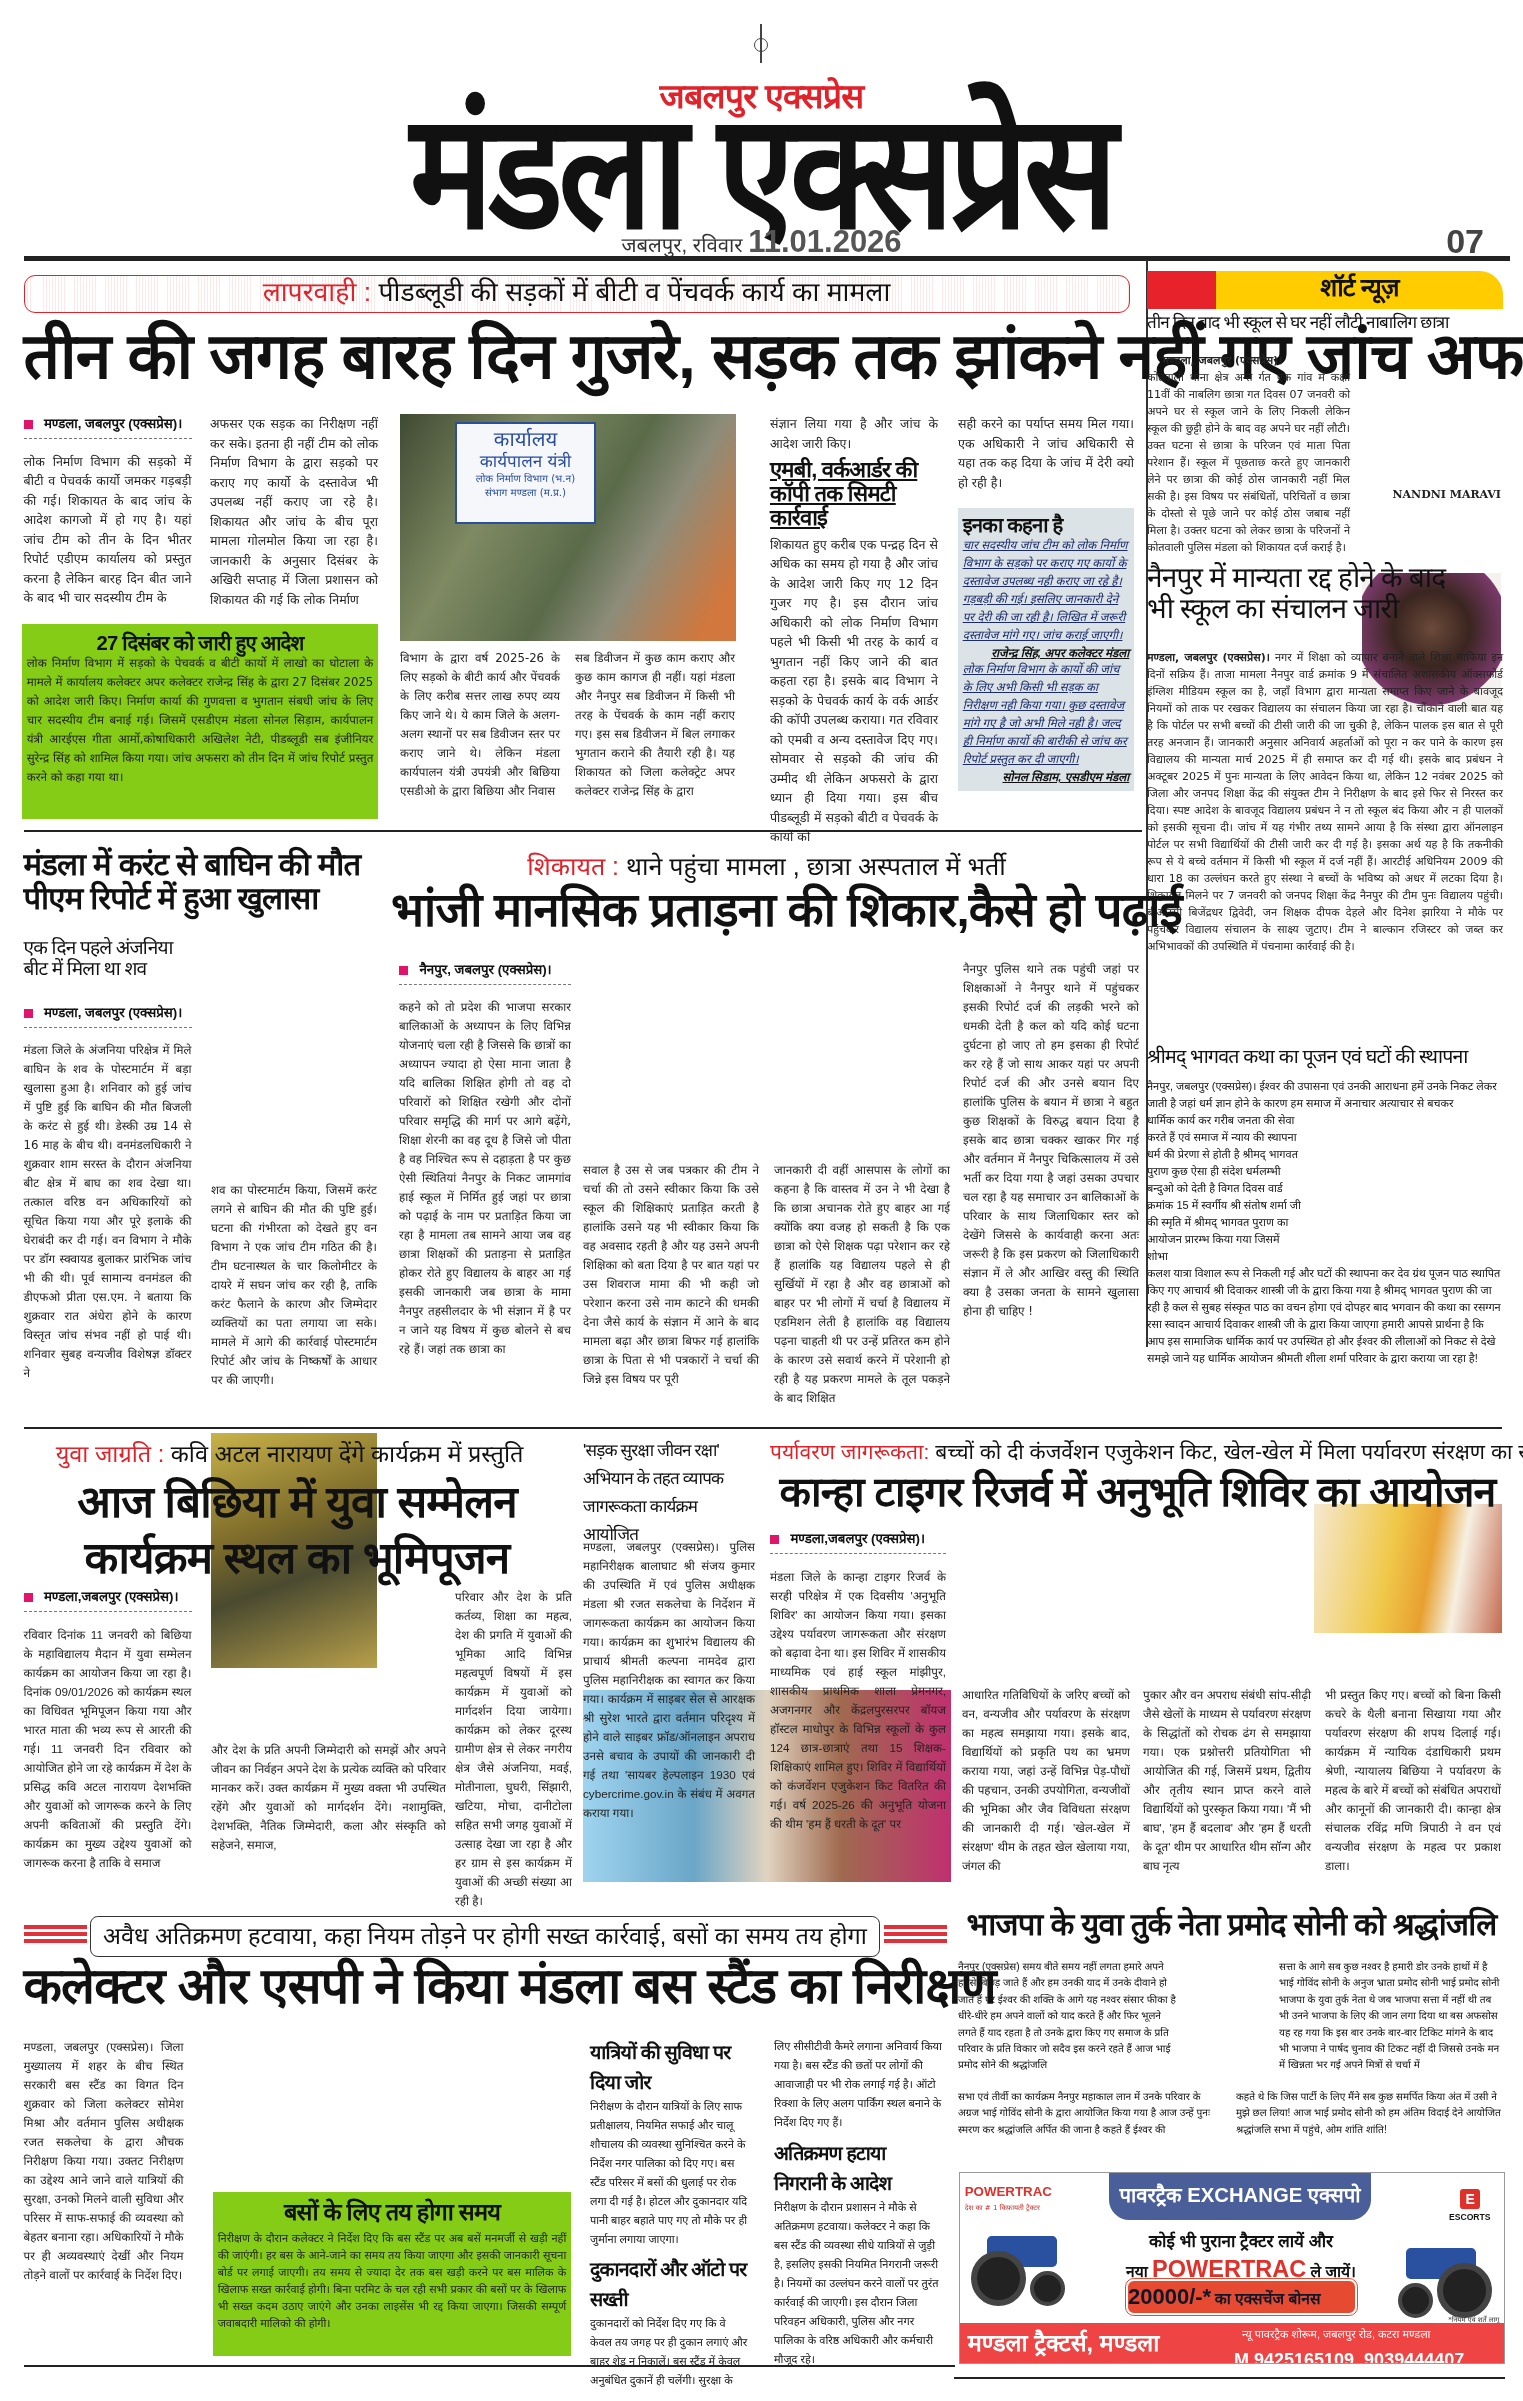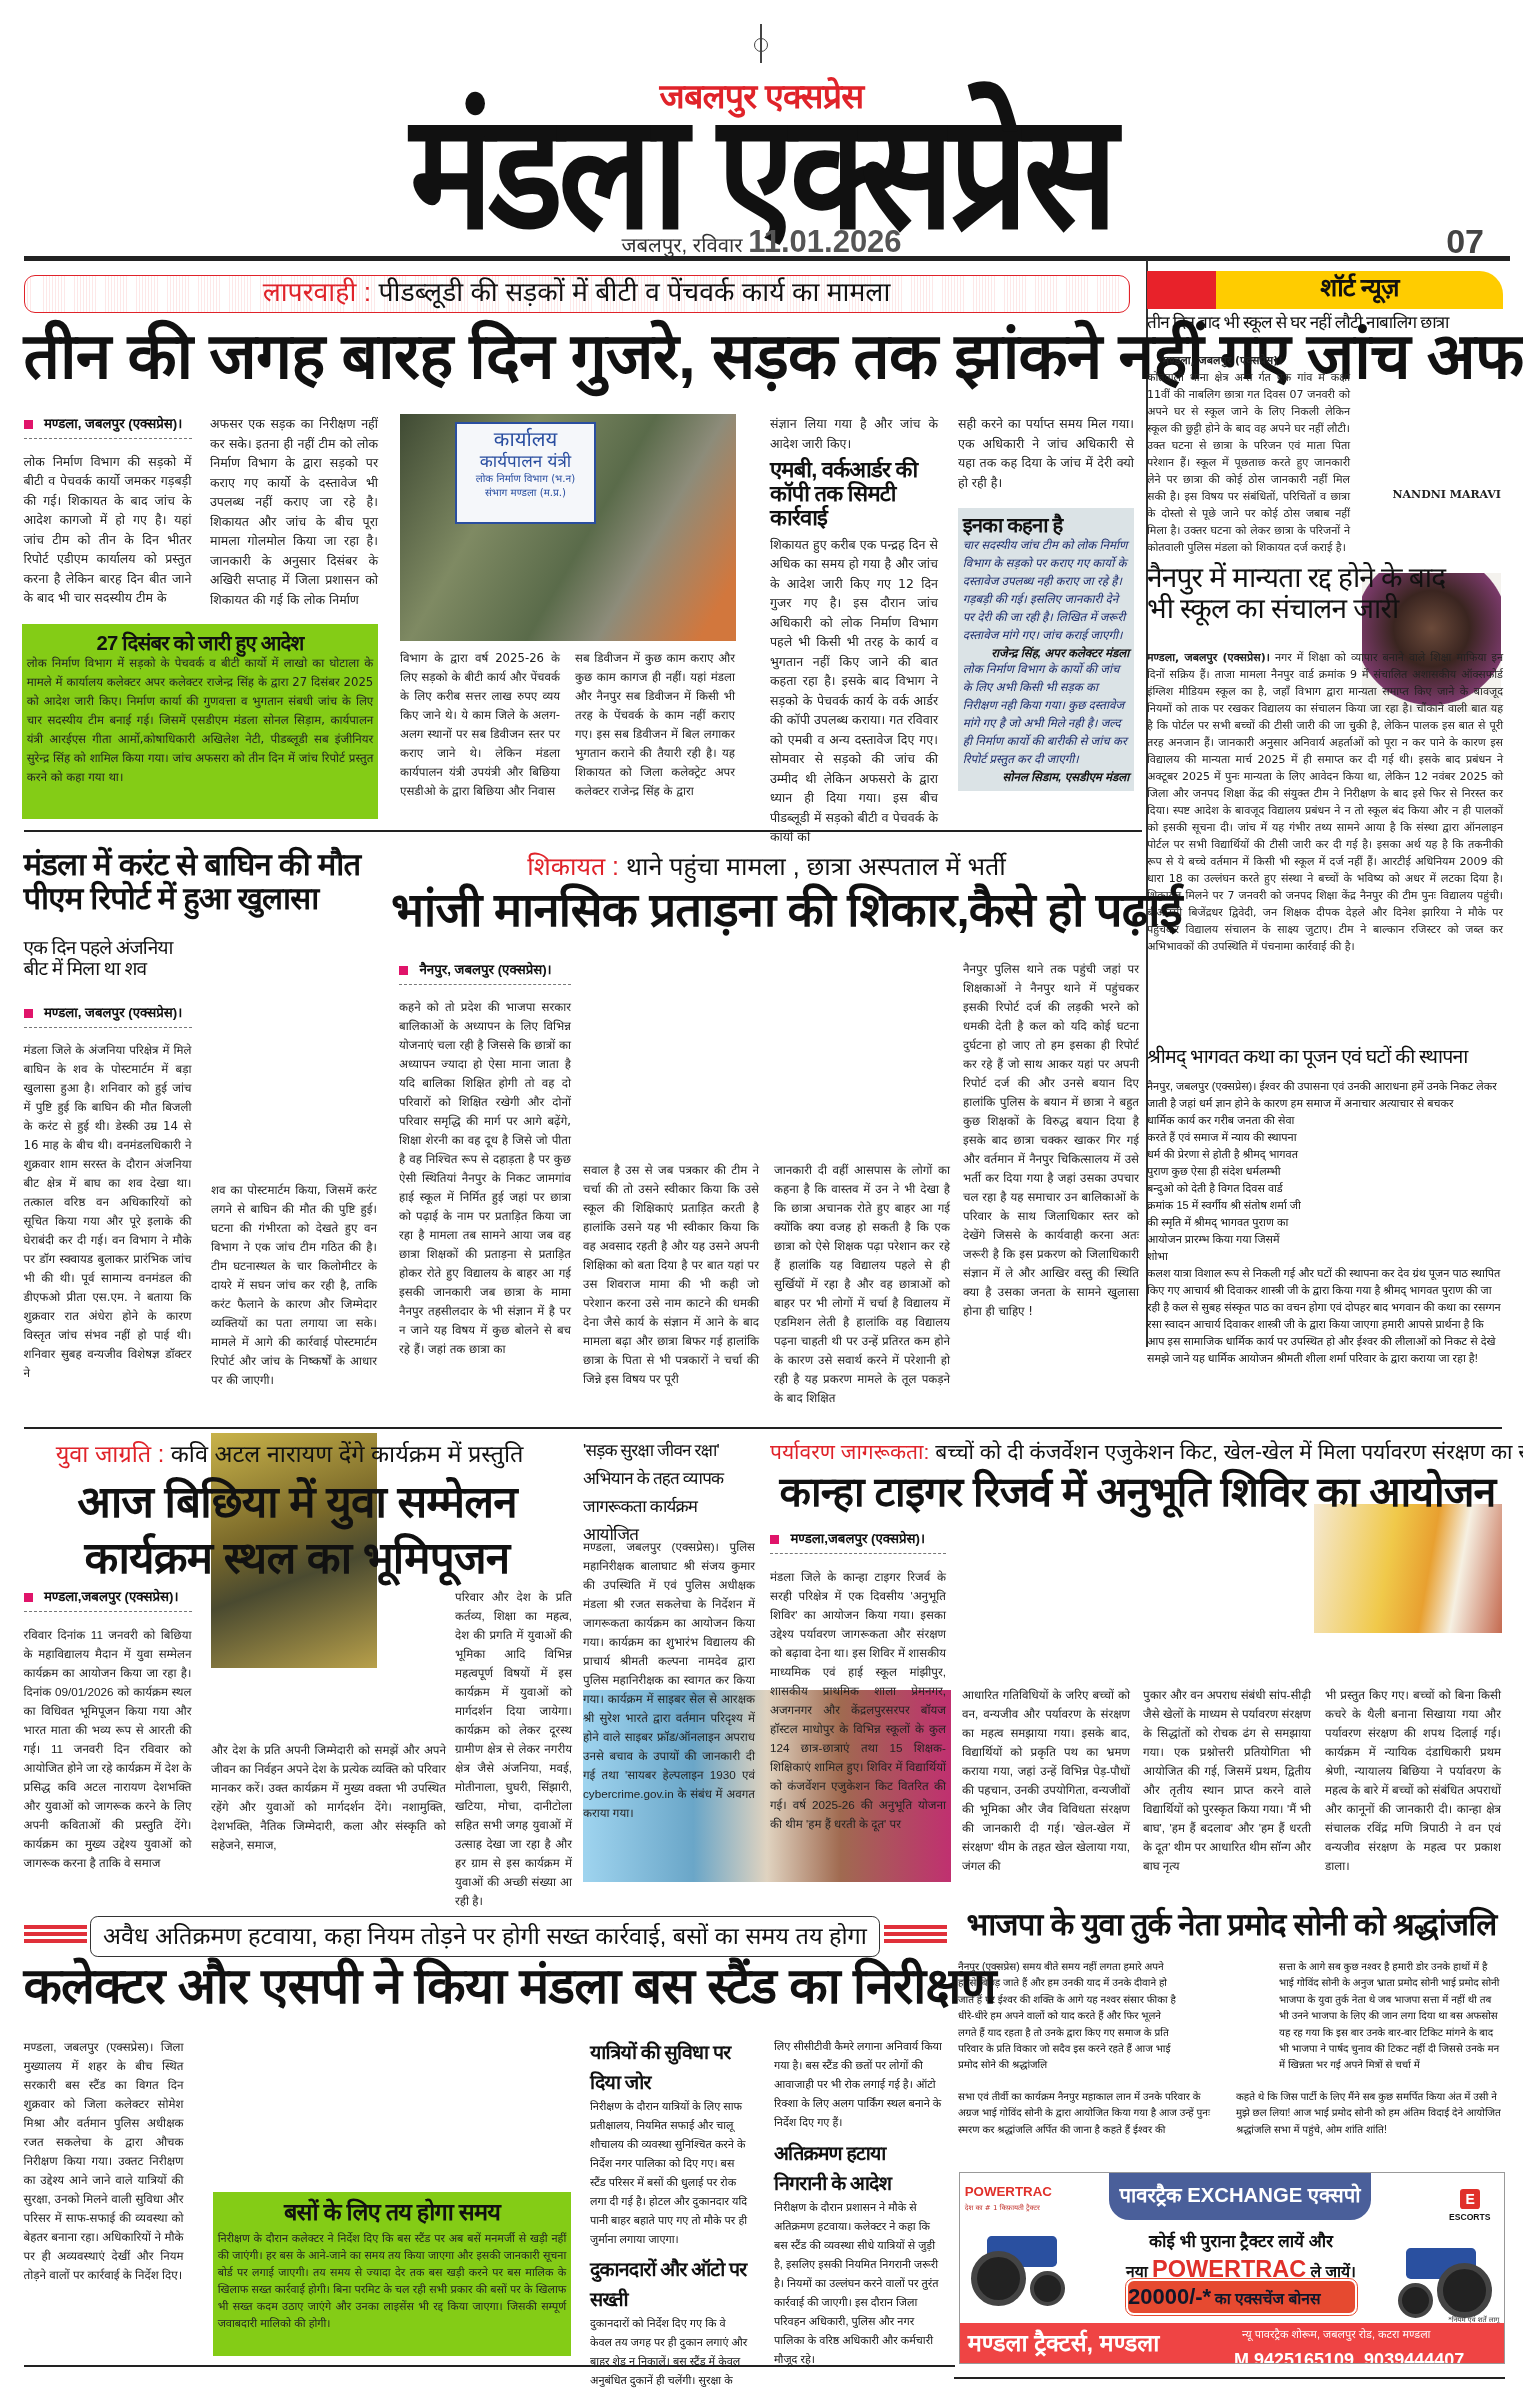--- a/index.html
+++ b/index.html
@@ -12,21 +12,21 @@
   .kicker-red { color: #e0232a; }
   .dateline-sq { display: inline-block; width: 9.4px; height: 9.4px; background: #e0146a; margin-right: 11px; vertical-align: middle; }
   .dateline { font-family: "Liberation Sans", sans-serif; font-size: 13.3px; font-weight: bold; padding-bottom: 6.3px; border-bottom: 0.8px dashed #777; margin-bottom: 12.5px; }
   .photo { background: linear-gradient(135deg,#5b6b45,#9aa07a 40%,#3d4a2c 70%,#7c6a4a); position: relative; overflow: hidden; }
   .rule-v { position: absolute; width: 1.6px; background: #333; }
   .rule-h { position: absolute; height: 4.7px; background: #222; }
   .col { position: absolute; }
   .pill-kicker { border: 1.6px solid #e0232a; border-radius: 11px; background: repeating-linear-gradient(90deg,#fff 0,#fff 2.3px,#fde8e8 2.3px,#fde8e8 3.1px); text-align: center; font-family: "Liberation Sans", sans-serif; font-size: 26.6px; }
   .blue-box { background: #84cc16; }
   .grey-box { background: #dbe3e6; }
-  .italic { font-style: italic; }
+  .italic { font-style: italic; text-decoration: underline; }
 </style>
 </head>
 <body>
 
 <div class="abs" style="left:760px;top:23.5px;width:1.6px;height:39px;background:#444;"></div>
 <div class="abs" style="left:754px;top:38px;width:14px;height:14px;border:1.6px solid #444;border-radius:50%;"></div>
 
 <div class="abs" style="left:0;width:1523px;top:72px;text-align:center;font-family:'Liberation Sans',sans-serif;font-weight:bold;font-size:34px;color:#e0232a;letter-spacing:-0.8px;">जबलपुर एक्सप्रेस</div>
 <div class="abs" style="left:0;width:1523px;top:94px;text-align:center;font-family:'Liberation Sans',sans-serif;font-weight:900;font-size:139px;line-height:156px;color:#111;letter-spacing:-4.7px;transform:scaleY(1.15);">मंडला एक्सप्रेस</div>
 <div class="abs" style="left:0;width:1523px;top:224px;text-align:center;font-family:'Liberation Sans',sans-serif;font-size:20.3px;color:#333;">
@@ -60,21 +60,21 @@
   </div>
 </div>
 <div class="col" style="left:400px;top:649px;width:160px;">
   <div class="body-text" style="font-size:11.7px;line-height:19px;">विभाग के द्वारा वर्ष 2025-26 के लिए सड़को के बीटी कार्य और पेंचवर्क के लिए करीब सत्तर लाख रुपए व्यय किए जाने थे। ये काम जिले के अलग-अलग स्थानों पर सब डिवीजन स्तर पर कराए जाने थे। लेकिन मंडला कार्यपालन यंत्री उपयंत्री और बिछिया एसडीओ के द्वारा बिछिया और निवास</div>
 </div>
 <div class="col" style="left:575px;top:649px;width:160px;">
   <div class="body-text" style="font-size:11.7px;line-height:19px;">सब डिवीजन में कुछ काम कराए और कुछ काम कागज ही नहीं। यहां मंडला और नैनपुर सब डिवीजन में किसी भी तरह के पेंचवर्क के काम नहीं कराए गए। इस सब डिवीजन में बिल लगाकर भुगतान कराने की तैयारी रही है। यह शिकायत को जिला कलेक्ट्रेट अपर कलेक्टर राजेन्द्र सिंह के द्वारा</div>
 </div>
 <div class="col" style="left:770px;top:414px;width:168px;">
   <div class="body-text" style="font-size:12.5px;line-height:19.5px;">संज्ञान लिया गया है और जांच के आदेश जारी किए।</div>
-  <div class="headline" style="font-size:22px;margin:4.7px 0;">एमबी, वर्कआर्डर की कॉपी तक सिमटी कार्रवाई</div>
+  <div class="headline" style="font-size:22px;margin:4.7px 0;text-decoration:underline;">एमबी, वर्कआर्डर की कॉपी तक सिमटी कार्रवाई</div>
   <div class="body-text" style="font-size:12.5px;line-height:19.5px;">शिकायत हुए करीब एक पन्द्रह दिन से अधिक का समय हो गया है और जांच के आदेश जारी किए गए 12 दिन गुजर गए है। इस दौरान जांच अधिकारी को लोक निर्माण विभाग पहले भी किसी भी तरह के कार्य व भुगतान नहीं किए जाने की बात कहता रहा है। इसके बाद विभाग ने सड़को के पेचवर्क कार्य के वर्क आर्डर की कॉपी उपलब्ध कराया। गत रविवार को एमबी व अन्य दस्तावेज दिए गए। सोमवार से सड़को की जांच की उम्मीद थी लेकिन अफसरो के द्वारा ध्यान ही दिया गया। इस बीच पीडब्लूडी में सड़को बीटी व पेचवर्क के कार्यो को</div>
 </div>
 <div class="col" style="left:958px;top:414px;width:176px;">
   <div class="body-text" style="font-size:12.5px;line-height:19.5px;">सही करने का पर्याप्त समय मिल गया। एक अधिकारी ने जांच अधिकारी से यहा तक कह दिया के जांच में देरी क्यो हो रही है।</div>
   <div class="grey-box" style="margin-top:15.6px;padding:6.3px 4.7px;">
     <div class="headline" style="font-size:20.3px;">इनका कहना है</div>
     <div class="cond italic" style="font-size:11.7px;line-height:18px;color:#1a2a6a;">चार सदस्यीय जांच टीम को लोक निर्माण विभाग के सड़को पर कराए गए कार्यो के दस्तावेज उपलब्ध नही कराए जा रहे है। गड़बड़ी की गई। इसलिए जानकारी देने पर देरी की जा रही है। लिखित में जरूरी दस्तावेज मांगे गए। जांच कराई जाएगी।</div>
     <div class="cond italic" style="font-size:11.7px;font-weight:bold;text-align:right;">राजेन्द्र सिंह, अपर कलेक्टर मंडला</div>
     <div class="cond italic" style="font-size:11.7px;line-height:18px;color:#1a2a6a;">लोक निर्माण विभाग के कार्यो की जांच के लिए अभी किसी भी सड़क का निरीक्षण नही किया गया। कुछ दस्तावेज मांगे गए है जो अभी मिले नही है। जल्द ही निर्माण कार्यो की बारीकी से जांच कर रिपोर्ट प्रस्तुत कर दी जाएगी।</div>
     <div class="cond italic" style="font-size:11.7px;font-weight:bold;text-align:right;">सोनल सिडाम, एसडीएम मंडला</div>

